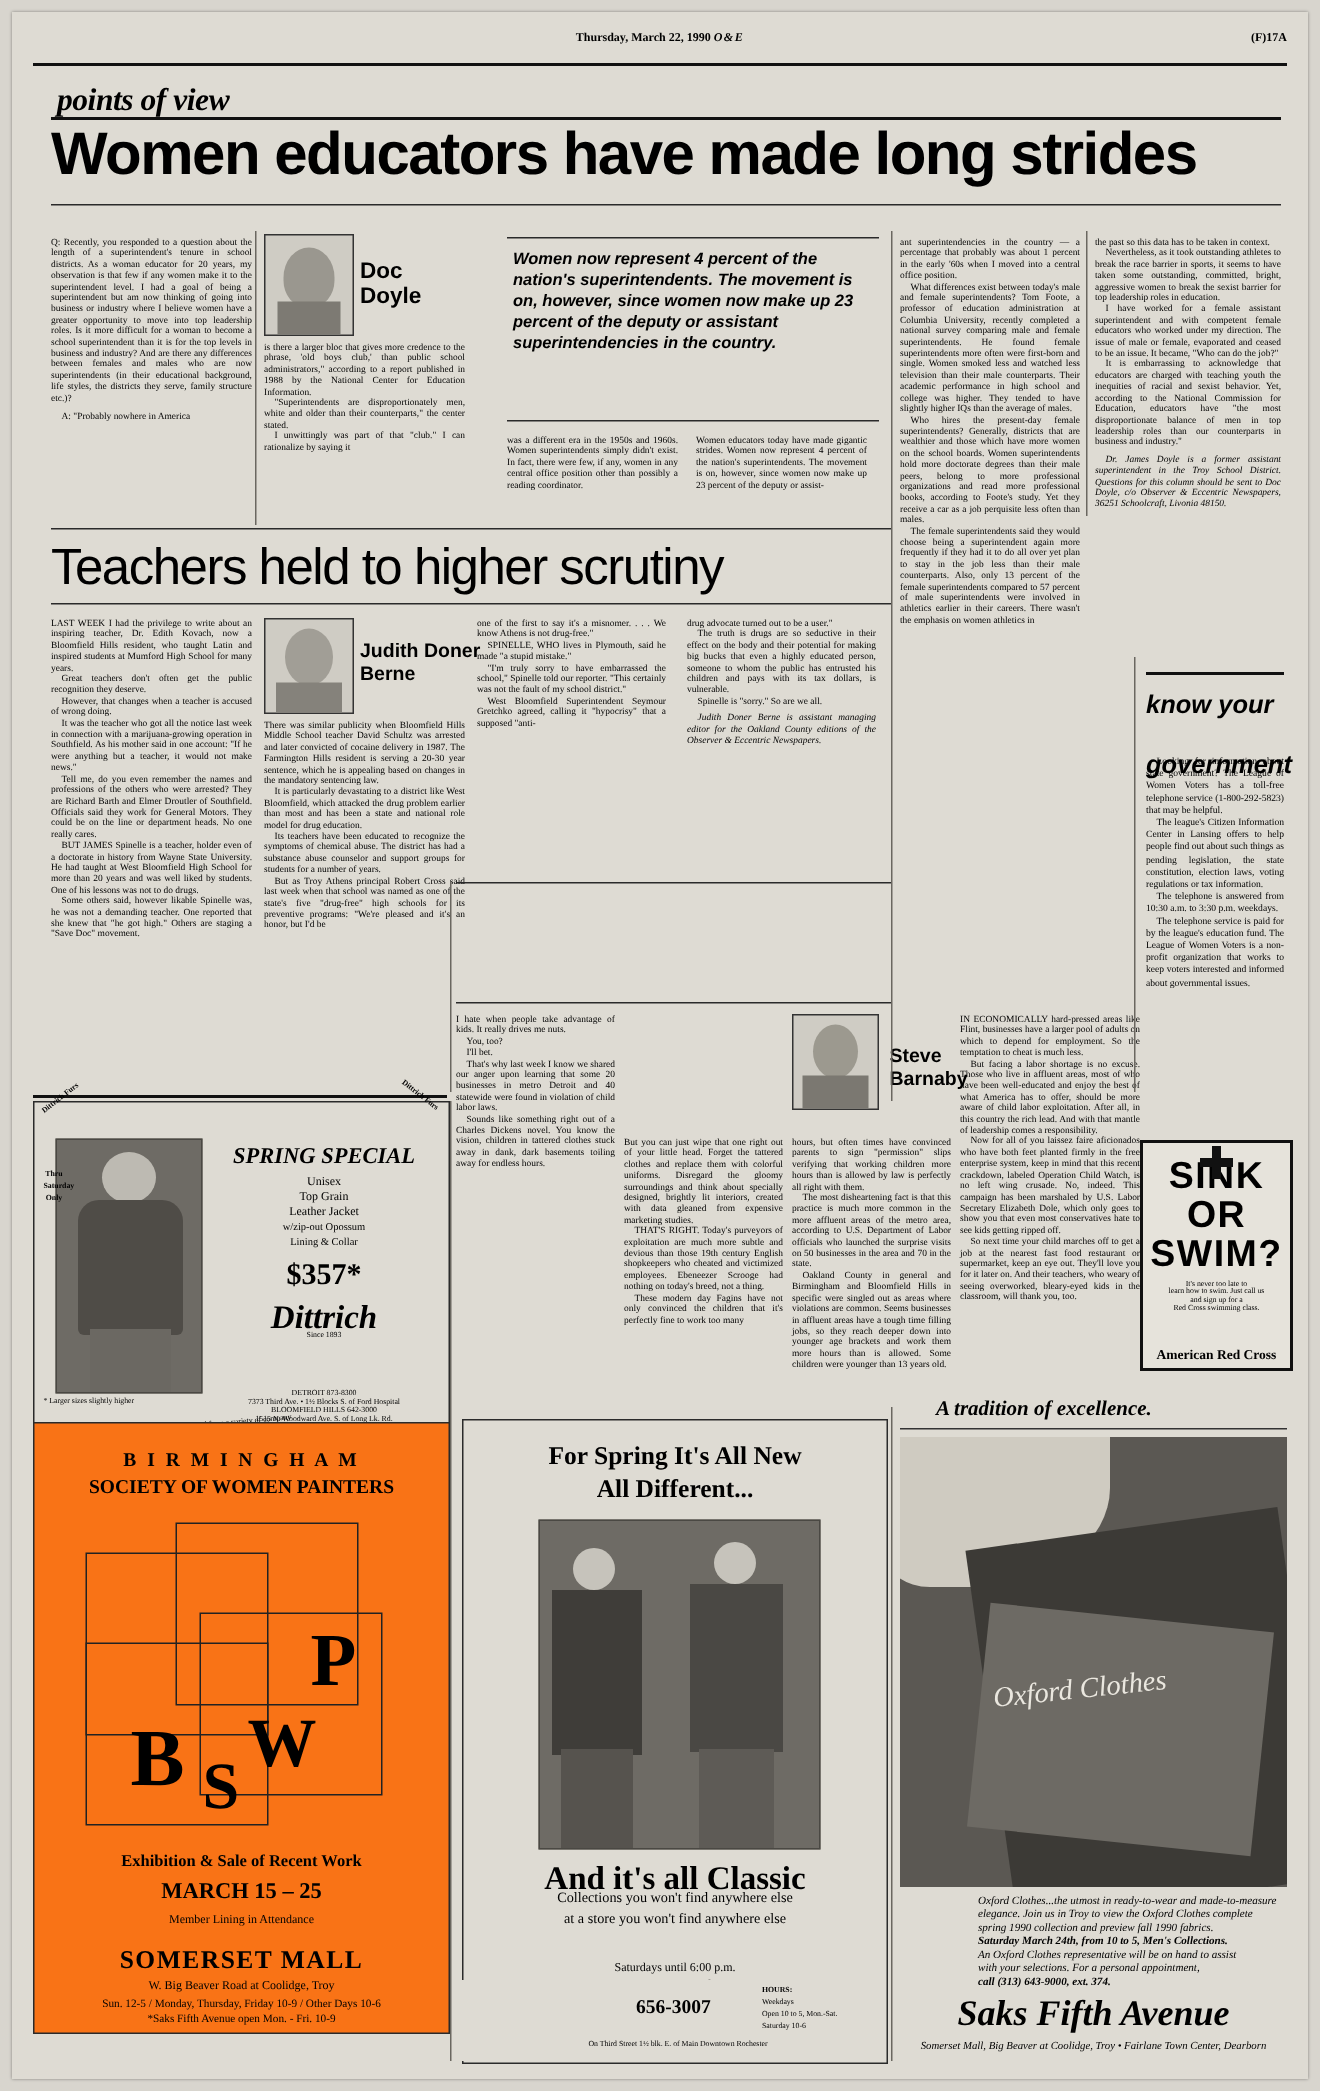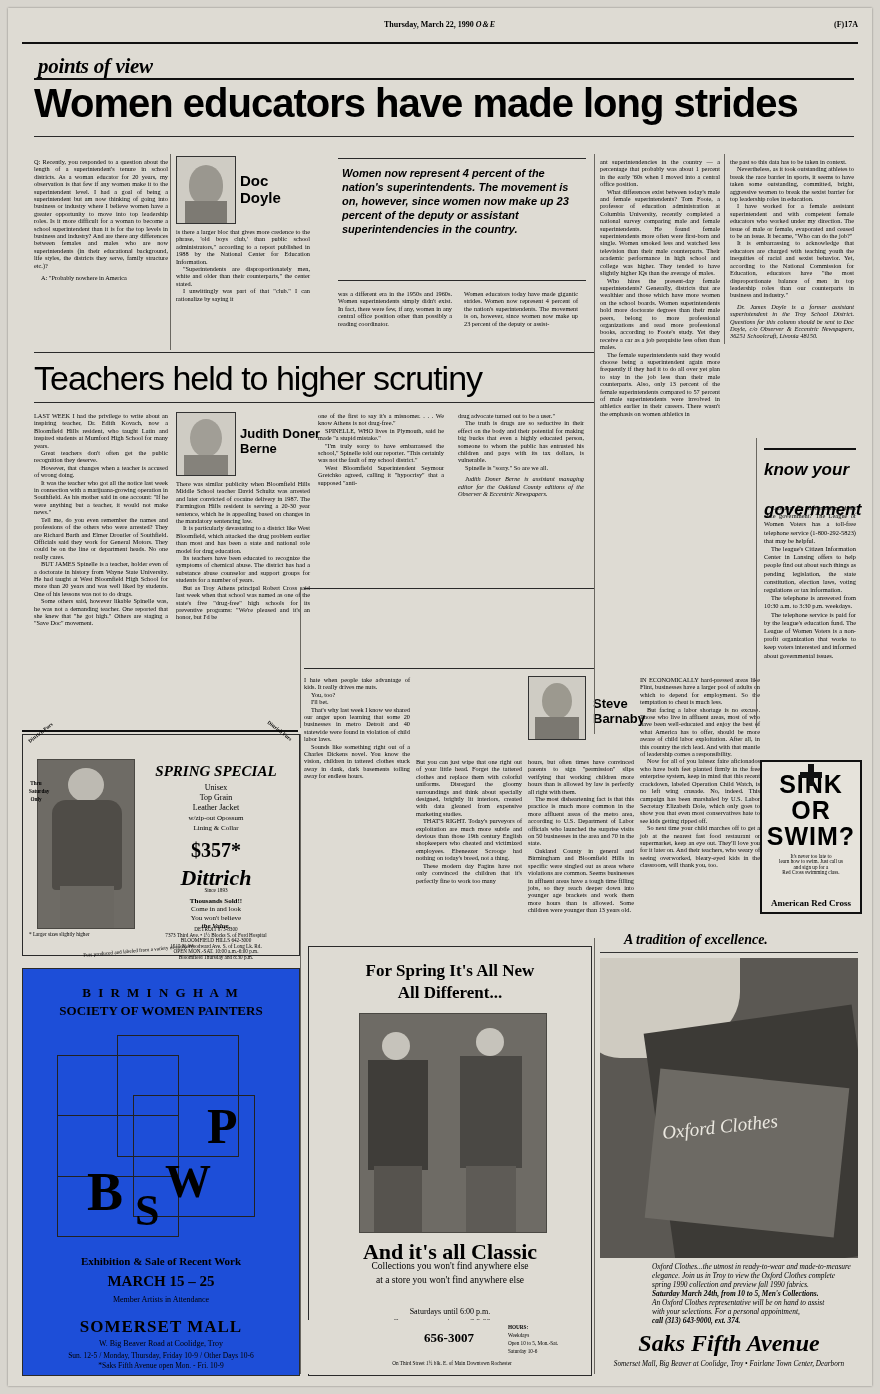--- a/index.html
+++ b/index.html
@@ -237,59 +237,53 @@
     <div class="centered" style="position:absolute;left:118px;top:48px;width:150px;font-size:8px;line-height:10px;">
       <div>Unisex</div>
       <div>Top Grain</div>
       <div>Leather Jacket</div>
       <div style="font-size:7px;">w/zip-out Opossum</div>
       <div style="font-size:7px;">Lining &amp; Collar</div>
     </div>
     <div class="centered b" style="position:absolute;left:118px;top:104px;width:150px;font-size:20px;">$357*</div>
     <div class="dittrich centered" style="position:absolute;left:118px;top:130px;width:150px;font-size:22px;">Dittrich</div>
     <div class="centered tiny" style="position:absolute;left:118px;top:152px;width:150px;">Since 1893</div>
-    <div class="centered" style="position:absolute;left:118px;top:162px;width:150px;font-size:7px;line-height:8.4px;">
-      <div class="b">Thousands Sold!!</div>
-      <div>Come in and look</div>
-      <div>You won't believe</div>
-      <div class="b italic">the Value.</div>
-    </div>
     <div class="centered tiny b" style="position:absolute;left:6px;top:44px;width:14px;line-height:8px;">
       <div>Thru</div>
       <div>Saturday</div>
       <div>Only</div>
     </div>
     <div class="tiny" style="position:absolute;left:6px;top:196px;">* Larger sizes slightly higher</div>
     <div class="tiny centered" style="position:absolute;left:118px;top:192px;width:150px;white-space:pre-line;line-height:5.6px;">DETROIT  873-8300
 7373 Third Ave. • 1½ Blocks S. of Ford Hospital
 BLOOMFIELD HILLS  642-3000
 1515 N. Woodward Ave. S. of Long Lk. Rd.
 OPEN MON.-SAT. 10:00 a.m.-6:00 p.m.
 Bloomfield Thursday and 8:30 p.m.</div>
     <div class="tiny" style="position:absolute;left:60px;top:212px;transform:rotate(-5deg);">Furs produced and labeled from a variety of company</div>
   </div>
 
-  <div class="ad" style="left:14px;top:960px;width:276px;height:406px;background:#1d4ed8;border:1px solid #2a2a2a;">
+  <div class="ad" style="left:14px;top:940px;width:276px;height:406px;background:#f97316;border:1px solid #2a2a2a;">
     <div class="centered b" style="position:absolute;left:0;top:16px;width:276px;font-size:13px;letter-spacing:2px;">B I R M I N G H A M</div>
     <div class="centered b" style="position:absolute;left:0;top:34px;width:276px;font-size:13px;">SOCIETY OF WOMEN PAINTERS</div>
 
     <div class="bspbox" style="left:34px;top:66px;width:206px;height:200px;">
       <div class="bsp-cube" style="left:0;top:20px;width:120px;height:120px;"></div>
       <div class="bsp-cube" style="left:60px;top:0px;width:120px;height:120px;"></div>
       <div class="bsp-cube" style="left:0;top:80px;width:120px;height:120px;"></div>
       <div class="bsp-cube" style="left:76px;top:60px;width:120px;height:120px;"></div>
       <div style="position:absolute;left:30px;top:126px;font-size:54px;font-weight:bold;font-family:'Liberation Serif',serif;">B</div>
       <div style="position:absolute;left:78px;top:150px;font-size:44px;font-weight:bold;">S</div>
       <div style="position:absolute;left:108px;top:120px;font-size:46px;font-weight:bold;">W</div>
       <div style="position:absolute;left:150px;top:62px;font-size:50px;font-weight:bold;">P</div>
     </div>
 
     <div class="centered b" style="position:absolute;left:0;top:286px;width:276px;font-size:11px;">Exhibition &amp; Sale of Recent Work</div>
     <div class="centered b" style="position:absolute;left:0;top:304px;width:276px;font-size:15px;">MARCH 15 – 25</div>
-    <div class="centered" style="position:absolute;left:0;top:326px;width:276px;font-size:8px;">Member Artists in Attendance</div>
+    <div class="centered" style="position:absolute;left:0;top:326px;width:276px;font-size:8px;">Member Lining in Attendance</div>
     <div class="centered b" style="position:absolute;left:0;top:348px;width:276px;font-size:17px;letter-spacing:1px;">SOMERSET MALL</div>
     <div class="centered" style="position:absolute;left:0;top:370px;width:276px;font-size:8px;">W. Big Beaver Road at Coolidge, Troy</div>
     <div class="centered" style="position:absolute;left:0;top:382px;width:276px;font-size:7.5px;">Sun. 12-5 / Monday, Thursday, Friday 10-9 / Other Days 10-6</div>
     <div class="centered" style="position:absolute;left:0;top:392px;width:276px;font-size:7.5px;">*Saks Fifth Avenue open Mon. - Fri. 10-9</div>
   </div>
 
   <div class="ad" style="left:300px;top:938px;width:282px;height:428px;background:#dedbd3;border:1px solid #2a2a2a;">
     <div class="centered b" style="position:absolute;left:0;top:14px;width:282px;font-size:17px;">For Spring It's All New</div>
     <div class="centered b" style="position:absolute;left:0;top:36px;width:282px;font-size:17px;">All Different...</div>
 

